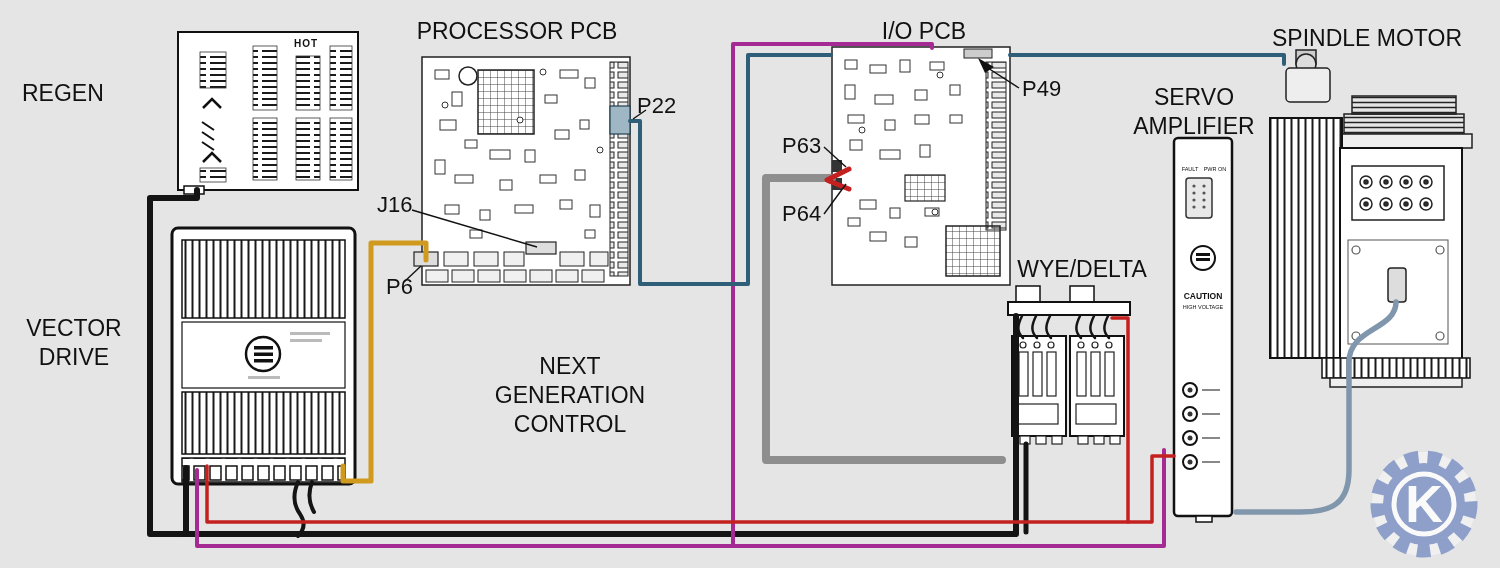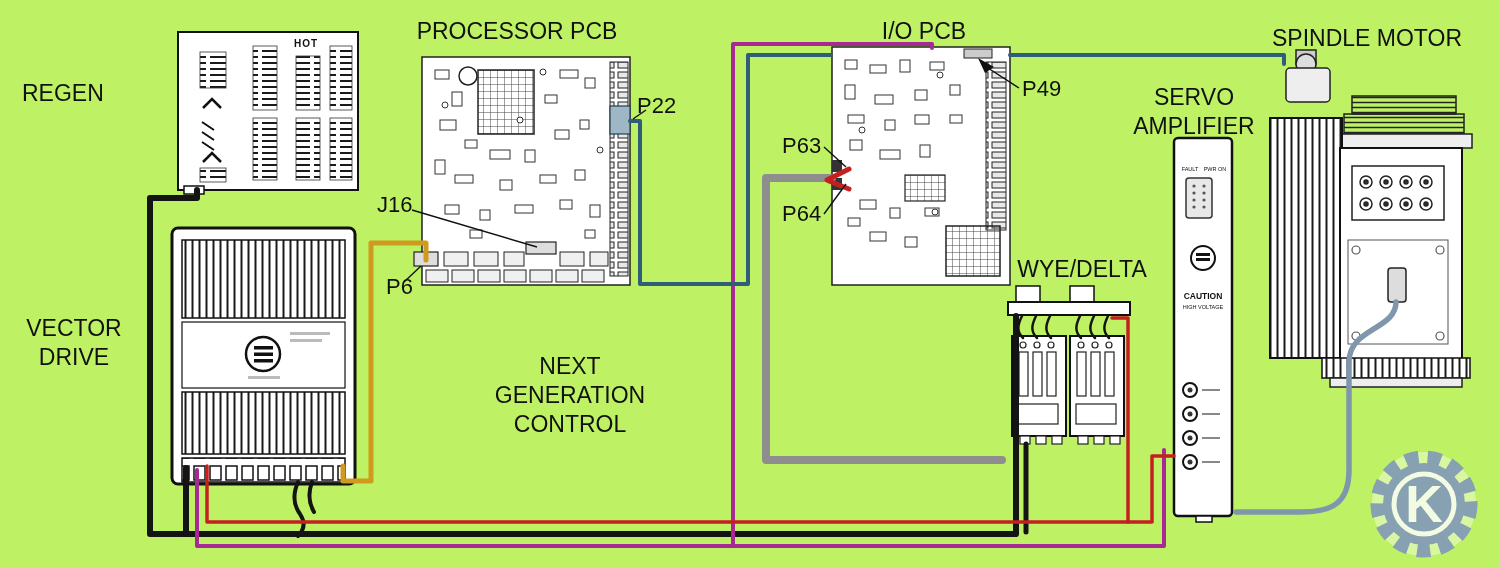--- a/index.html
+++ b/index.html
@@ -1,17 +1,17 @@
 <!DOCTYPE html>
 <html><head>
 <meta charset="utf-8">
 <title>Wiring Diagram</title>
 <style>
   html,body{margin:0;padding:0;background:#ffffff;}
-  .stage{position:relative;width:1500px;height:568px;background:#bef264;overflow:hidden;
+  .stage{position:relative;width:1500px;height:568px;background:#e5e5e5;overflow:hidden;
          font-family:"Liberation Sans",sans-serif;}
   svg{position:absolute;left:0;top:0;}
   text{fill:#111;}
   .lbl{font-size:23px;}
   .lbl-conn{font-size:22px;}
   .micro{font-size:5.5px;}
   .caution{font-size:8.5px;font-weight:bold;}
   .caution-sub{font-size:5.5px;}
   .hot{font-size:10px;font-weight:bold;letter-spacing:1px;}
   .wm-letter{font-size:52px;font-weight:bold;fill:#ffffff;}

